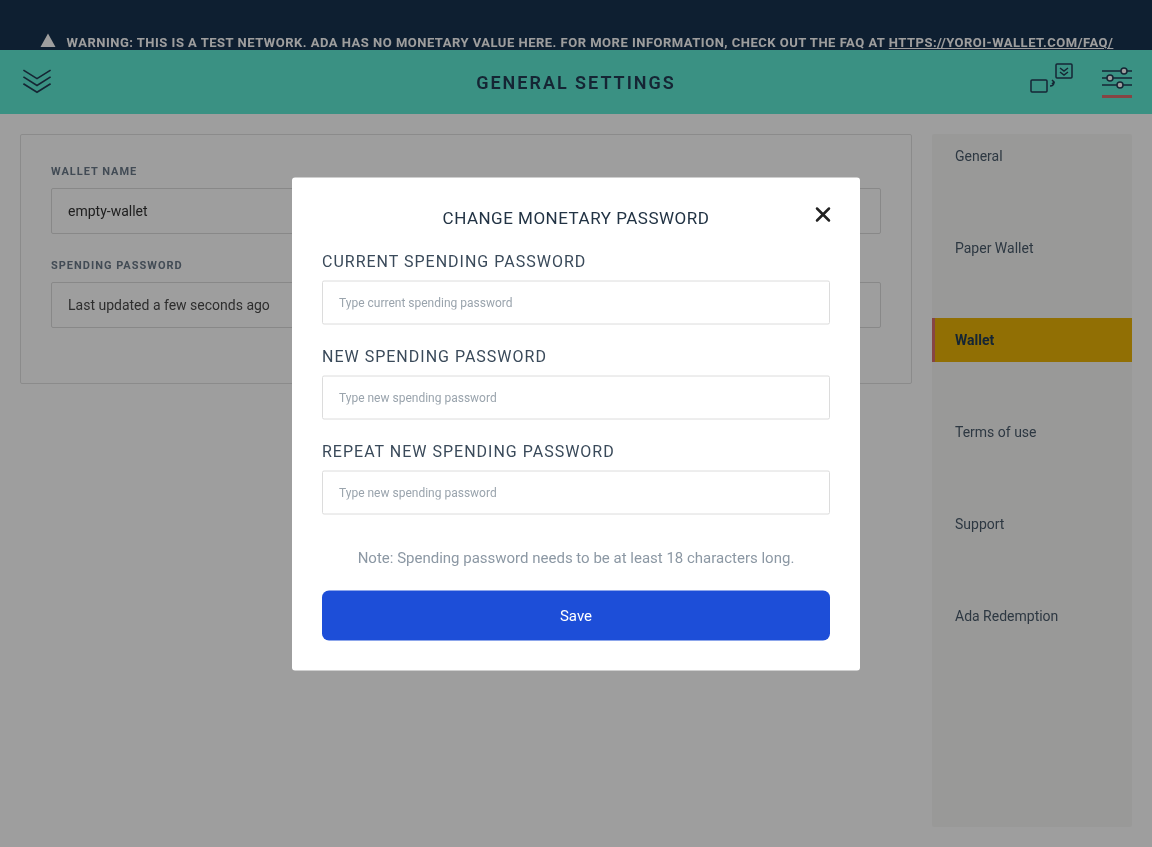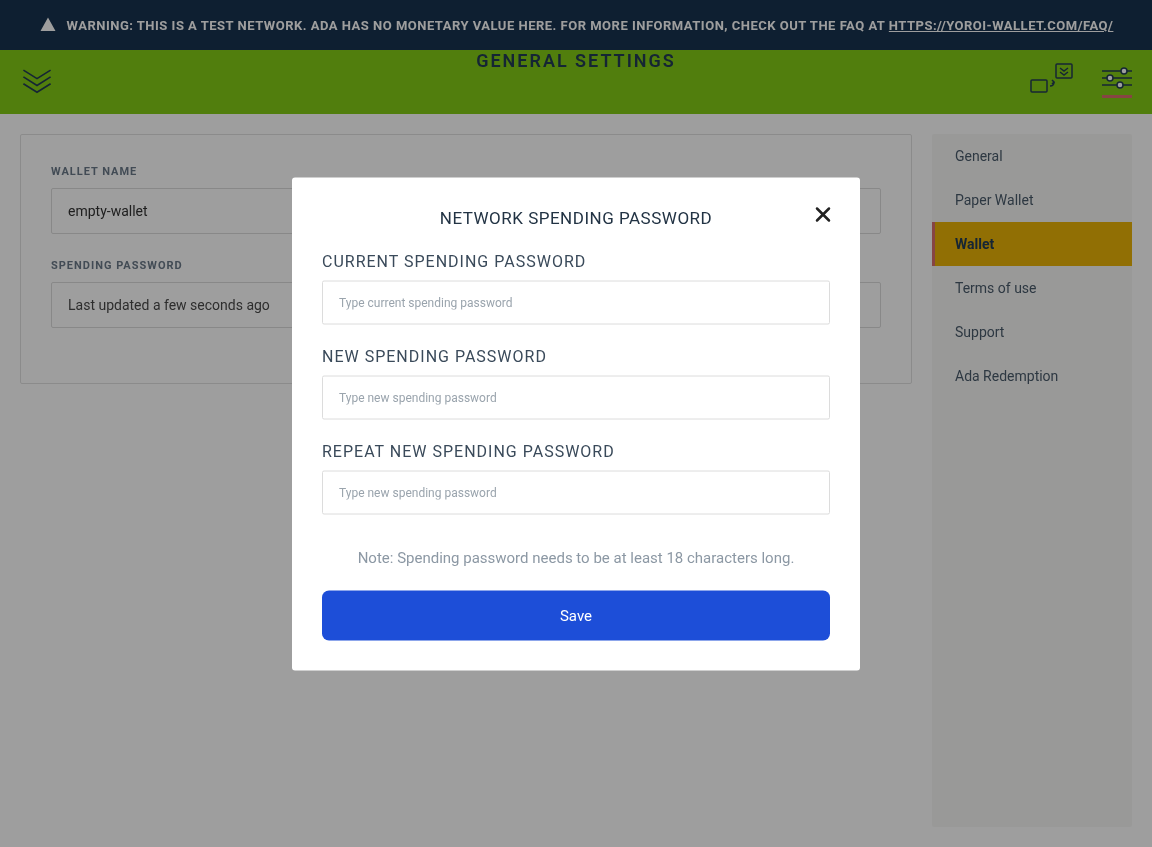--- a/index.html
+++ b/index.html
@@ -2,40 +2,40 @@
 <html><head>
   <meta charset="utf-8">
   <style>
     * { box-sizing: border-box; margin: 0; padding: 0; font-family: -apple-system, BlinkMacSystemFont, "Segoe UI", Roboto, sans-serif; }
     body { width: 1152px; height: 847px; background: #ffffff; position: relative; overflow: hidden; }
 
     
     .dim-overlay { position: absolute; inset: 0; background: rgba(0,0,0,0.38); z-index: 50; }
 
     
-    .banner { height: 50px; background: #18334f; color: #fff; display:flex; align-items:center; justify-content:center; font-size:13px; font-weight:700; letter-spacing:0.5px; text-align:center; padding: 0 20px; }
+    .banner { height: 50px; background: #18334f; color: #fff; display:flex; align-items:flex-end; justify-content:center; font-size:13px; font-weight:700; letter-spacing:0.5px; text-align:center; padding: 0 20px; }
     .banner svg { flex-shrink:0; margin-right:10px; }
     .banner a { color: #fff; text-decoration: underline; }
 
     
-    .header { height: 64px; background: #84cc16; display:flex; padding: 0 20px; position:relative; }
+    .header { height: 64px; background: #5eead4; display:flex; align-items:center; padding: 0 20px; position:relative; }
     .logo-area { width: 60px; display:flex; align-items:center; }
     .header-title { position:absolute; left:0; right:0; text-align:center; font-size:18px; font-weight:600; color:#233d54; letter-spacing:2px; }
     .header-icons { margin-left:auto; display:flex; gap:28px; align-items:center; z-index:2; }
     .header-icons .settings-active { border-bottom: 3px solid #da6e6e; padding-bottom:2px; }
 
     
     .main-area { display:flex; padding:20px; gap:20px; align-items:flex-start; height: calc(100% - 114px); }
     .content-card { flex:1; background:#fff; border:1px solid #e1e1e1; border-radius:2px; padding:30px; }
     .field-label { font-size:11px; font-weight:700; color:#6b7a89; letter-spacing:1px; margin-bottom:10px; }
     .field-input { width:100%; border:1px solid #dcdcdc; border-radius:2px; padding:14px 16px; font-size:14px; color:#333; margin-bottom:25px; background:#fff; }
     .field-input.readonly { color:#4a4a4a; background:#fff; }
     .field-group { margin-bottom:0; }
 
-    .sidebar { width:200px; background:#f7f7f6; border-radius:2px; padding:0; display:flex; flex-direction:column; align-self:stretch; }
+    .sidebar { width:200px; background:#f7f7f6; border-radius:2px; padding:0; display:flex; flex-direction:column; align-self:stretch;gap:48px; }
     .sidebar-item { padding:14px 20px; font-size:14px; color:#4a5b6b; cursor:pointer; border-left:3px solid transparent; }
     .sidebar-item.active { font-weight:700; color:#233d54; border-left:3px solid #da6e6e; background:#eab308; }
 
     
     .modal { position:absolute; left:50%; top:50%; transform:translate(-50%, -50%); width:568px; background:#fff; border-radius:3px; z-index:100; padding:30px 30px 30px 30px; }
     .modal-title { font-size:17px; color:#223344; text-align:center; margin-bottom:24px; letter-spacing:0.5px; }
     .modal-close { position:absolute; top:28px; right:28px; cursor:pointer; }
     .modal-label { font-size:16px; font-weight:400; color:#3a4a5a; letter-spacing:1px; margin-bottom:10px; }
     .modal-input { width:100%; border:1px solid #dcdcdc; border-radius:2px; padding:14px 16px; font-size:12px; color:#333; margin-bottom:22px; }
     .modal-input::placeholder { color:#9aa4ad; }
@@ -106,21 +106,21 @@
     <div class="sidebar-item active"><span>Wallet</span></div>
     <div class="sidebar-item"><span>Terms of use</span></div>
     <div class="sidebar-item"><span>Support</span></div>
     <div class="sidebar-item"><span>Ada Redemption</span></div>
   </div>
 </div>
 
 <div class="dim-overlay"></div>
 
 <div class="modal">
-  <div class="modal-title">NETWORK SPENDING PASSWORD</div>
+  <div class="modal-title">CHANGE MONETARY PASSWORD</div>
   <div class="modal-close">
     <svg width="18" height="18" viewBox="0 0 18 18" stroke="#222" stroke-width="2.5" stroke-linecap="round">
         <line x1="3" y1="3" x2="15" y2="15"></line>
         <line x1="15" y1="3" x2="3" y2="15"></line>
       </svg>
   </div>
 
   <div class="modal-label">CURRENT SPENDING PASSWORD</div>
   <input class="modal-input" type="password" placeholder="Type current spending password" style="">
 

